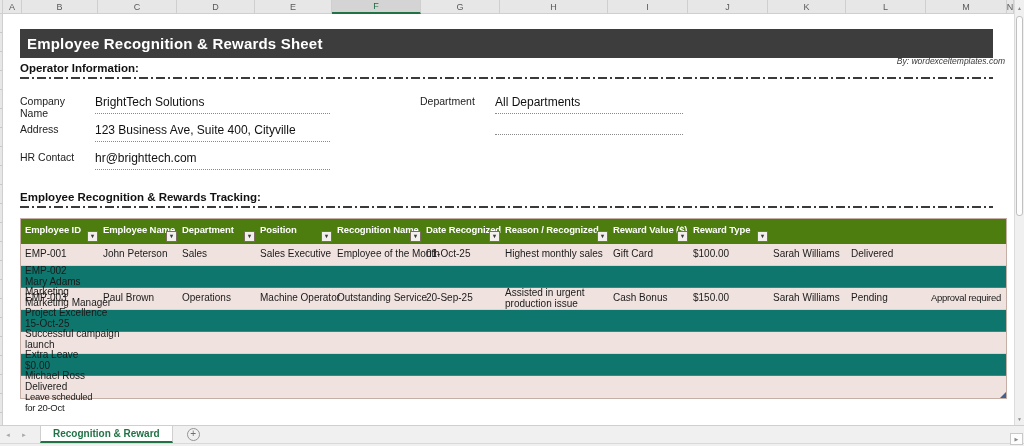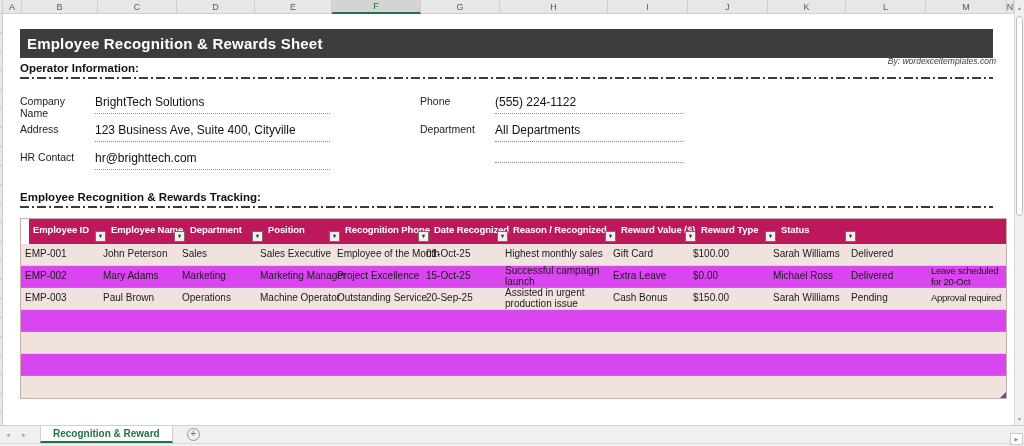--- a/index.html
+++ b/index.html
@@ -78,21 +78,21 @@
     background:#f0f0f0; border-top:1px solid #d9d9d9;
   }
 
   
   .titlebar {
     position:absolute; left:20px; top:29px; width:973px; height:29px;
     background:#3d3d3d; color:#ffffff; font-size:15px; font-weight:bold;
     display:flex; align-items:center; padding-left:7px; letter-spacing:.2px;
   }
   .byline {
-    position:absolute; left:23px; top:56px; width:973px; text-align:right;
+    position:absolute; left:32px; top:56px; width:973px; text-align:right;
     font-size:8.5px; font-style:italic; color:#3a3a3a;
   }
   .sec-head { position:absolute; left:20px; font-size:11.5px; font-weight:bold; color:#111; }
   .sec1 { top:62px; } .sec2 { top:191px; }
   .dashdot {
     position:absolute; left:20px; width:973px; height:2px;
     background:repeating-linear-gradient(90deg, #3a3a3a 0 9px, transparent 9px 12px, #3a3a3a 12px 14px, transparent 14px 17px);
   }
   .u1 { top:77px; } .u2 { top:206px; }
 
@@ -105,35 +105,35 @@
     border-bottom:1px dotted #8a8a8a; padding-bottom:4px;
   }
   .fields.left .field-value { width:235px; }
   .fields.right .field-value { width:188px; }
 
   
   .table {
     position:absolute; left:20px; top:218px; width:987px;
     border:1px solid #c4aea6; background:#fff;
   }
-  .thead { display:flex; height:25px; background:#be185d;margin-left:8px; }
+  .thead { display:flex; height:25px; background:#4d7c0f; }
   .th {
     position:relative; flex:none; height:25px; padding:5px 12px 0 4px;
     color:#ffffff; font-weight:bold; font-size:9.5px; letter-spacing:-.1px;
     white-space:nowrap; overflow:visible;
   }
   .filter-btn {
     position:absolute; right:1px; bottom:2px; width:11px; height:11px;
     background:#f2efed; border:1px solid #7d6c64;
     font-size:6px; line-height:9px; text-align:center; color:#3a3a3a;
   }
   .tr { display:flex; height:22px; border-bottom:1px solid rgba(188,167,159,.3); }
   .tr:last-child { border-bottom:none; }
   .tr.pink { background:#f0e3df; }
-  .tr.white { background:#d946ef; }
+  .tr.white { background:#0f766e;flex-direction:column; }
   .td {
     flex:none; padding:0 2px 0 4px; font-size:10px; line-height:10.5px; color:#1a1a1a;
     display:flex; align-items:center; white-space:nowrap; overflow:visible;
   }
   .td.col6 { white-space:normal; }
   .td.col11 { white-space:normal; font-size:9.5px; letter-spacing:-.3px; }
   .resize-handle {
     position:absolute; right:0; bottom:0; width:0; height:0;
     border-left:6px solid transparent; border-bottom:6px solid #44618e;
   }
@@ -177,24 +177,20 @@
         <div class="field-label">Address</div>
         <div class="field-value">123 Business Ave, Suite 400, Cityville</div>
       </div>
       <div class="field-row">
         <div class="field-label">HR Contact</div>
         <div class="field-value">hr@brighttech.com</div>
       </div>
     </div>
   <div class="fields right">
       <div class="field-row">
-        <div class="field-label">Phone</div>
-        <div class="field-value">(555) 224-1122</div>
-      </div>
-      <div class="field-row">
         <div class="field-label">Department</div>
         <div class="field-value">All Departments</div>
       </div>
       <div class="field-row">
         <div class="field-label"></div>
         <div class="field-value"></div>
       </div>
     </div>
 
   <div class="sec-head sec2">Employee Recognition &amp; Rewards Tracking:</div>
@@ -212,41 +208,37 @@
         </div>
         <div class="th" style="width: 78px;">
           <div class="th-label">Department</div>
           <div class="filter-btn">▾</div>
         </div>
         <div class="th" style="width: 77px;">
           <div class="th-label">Position</div>
           <div class="filter-btn">▾</div>
         </div>
         <div class="th" style="width: 89px;">
-          <div class="th-label">Recognition Phone</div>
+          <div class="th-label">Recognition Name</div>
           <div class="filter-btn">▾</div>
         </div>
         <div class="th" style="width: 79px;">
           <div class="th-label">Date Recognized</div>
           <div class="filter-btn">▾</div>
         </div>
         <div class="th" style="width: 108px;">
           <div class="th-label">Reason / Recognized</div>
           <div class="filter-btn">▾</div>
         </div>
         <div class="th" style="width: 80px;">
           <div class="th-label">Reward Value ($)</div>
           <div class="filter-btn">▾</div>
         </div>
         <div class="th" style="width: 80px;">
           <div class="th-label">Reward Type</div>
-          <div class="filter-btn">▾</div>
-        </div>
-        <div class="th" style="width: 80px;">
-          <div class="th-label">Status</div>
           <div class="filter-btn">▾</div>
         </div>
       </div>
     <div>
         <div class="tr pink">
           <div class="td col0" style="width: 78px;">EMP-001</div>
           <div class="td col1" style="width: 79px;">John Peterson</div>
           <div class="td col2" style="width: 78px;">Sales</div>
           <div class="td col3" style="width: 77px;">Sales Executive</div>
           <div class="td col4" style="width: 89px;">Employee of the Month</div>

